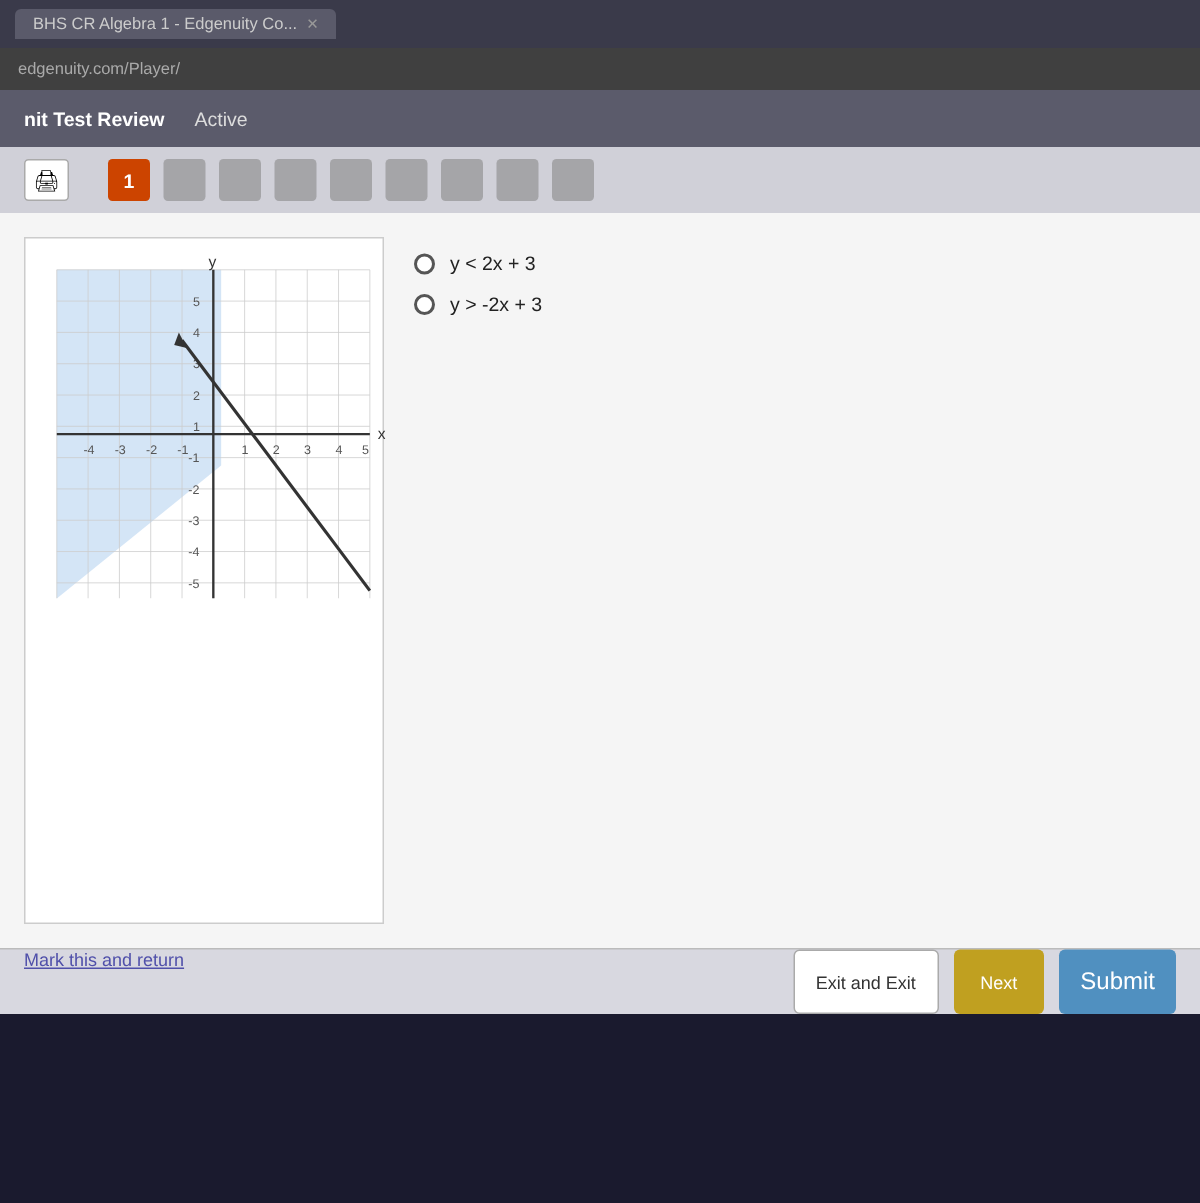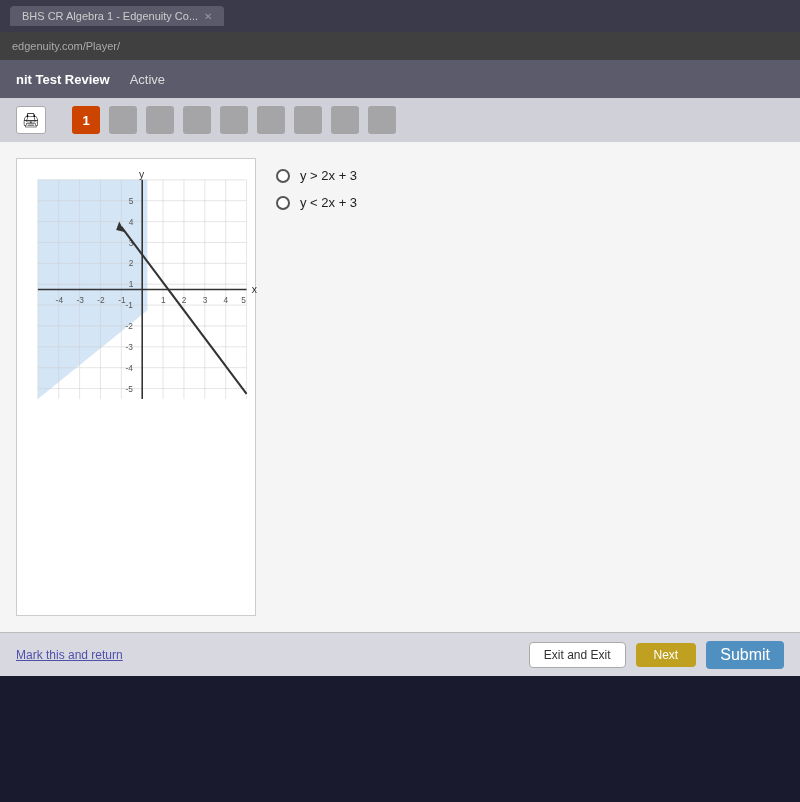--- a/index.html
+++ b/index.html
@@ -176,21 +176,20 @@
     .option-text {
       font-size: 13px;
       color: #222;
     }
 
     
     .action-bar {
       background: #d8d8e0;
       height: 44px;
       display: flex;
-      align-items: center;
       padding: 0 16px;
       gap: 10px;
       border-top: 1px solid #bbb;
     }
     .mark-return-link {
       color: #5050aa;
       font-size: 12px;
       text-decoration: underline;
       cursor: pointer;
       margin-right: auto;
@@ -348,25 +347,25 @@
         <line x1="90" y1="55" x2="210" y2="215" stroke="#333" stroke-width="2"></line>
 
         <polygon points="88,50 93,60 85,58" fill="#333"></polygon>
       </svg>
     </div>
 
     <div class="question-right">
       <ul class="options-list">
         <li class="option-item">
           <div class="radio-circle"></div>
-          <span class="option-text">y &gt; 2x + 3</span>
+          <span class="option-text">y &lt; 2x + 3</span>
         </li>
         <li class="option-item">
           <div class="radio-circle"></div>
-          <span class="option-text">y &lt; 2x + 3</span>
+          <span class="option-text">y &gt; -2x + 3</span>
         </li>
       </ul>
     </div>
 
   </div>
 
   <div class="action-bar">
     <span class="mark-return-link">Mark this and return</span>
     <button class="btn-save-exit">Exit and Exit</button>
     <button class="btn-next">Next</button>

